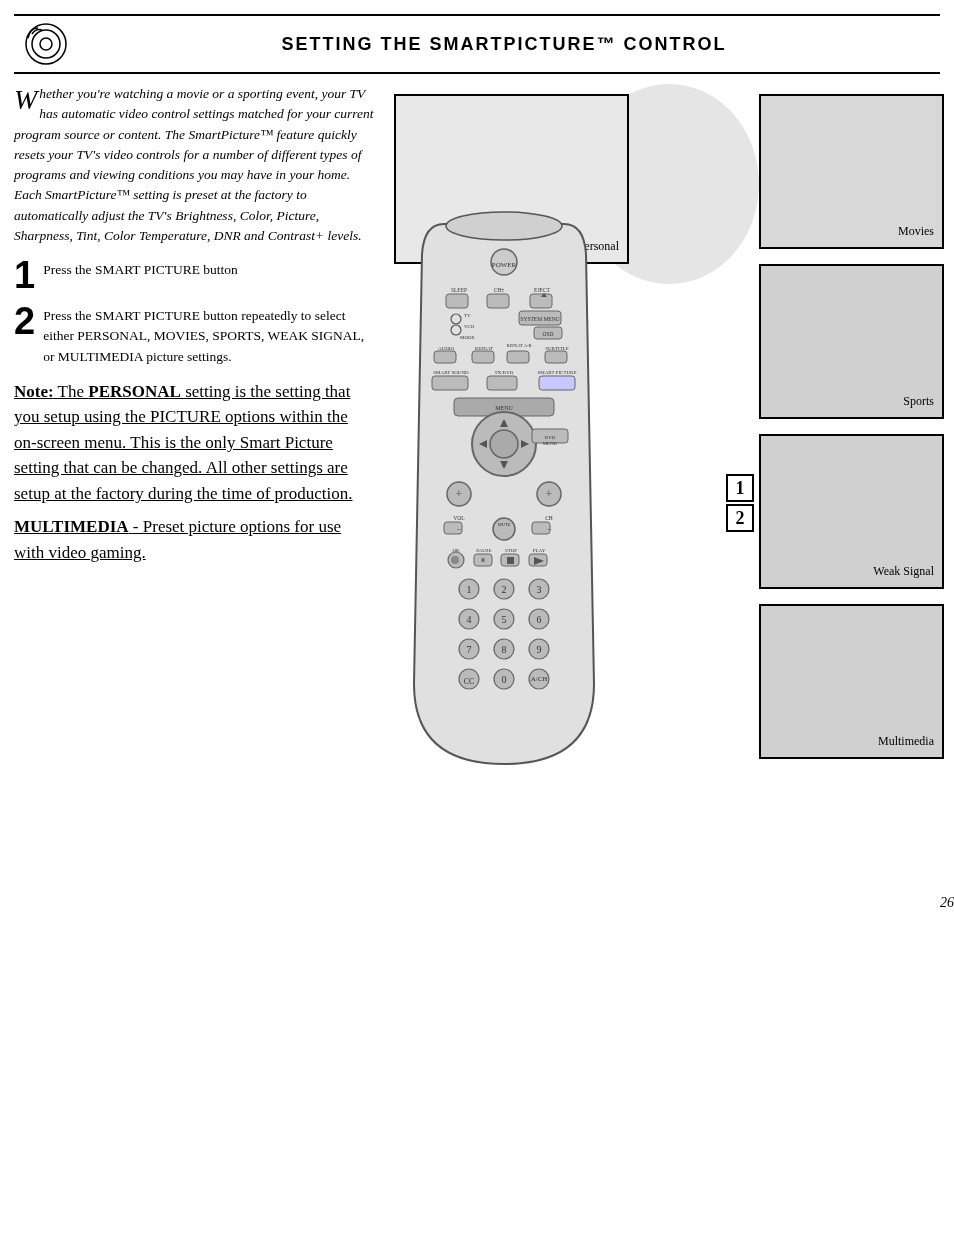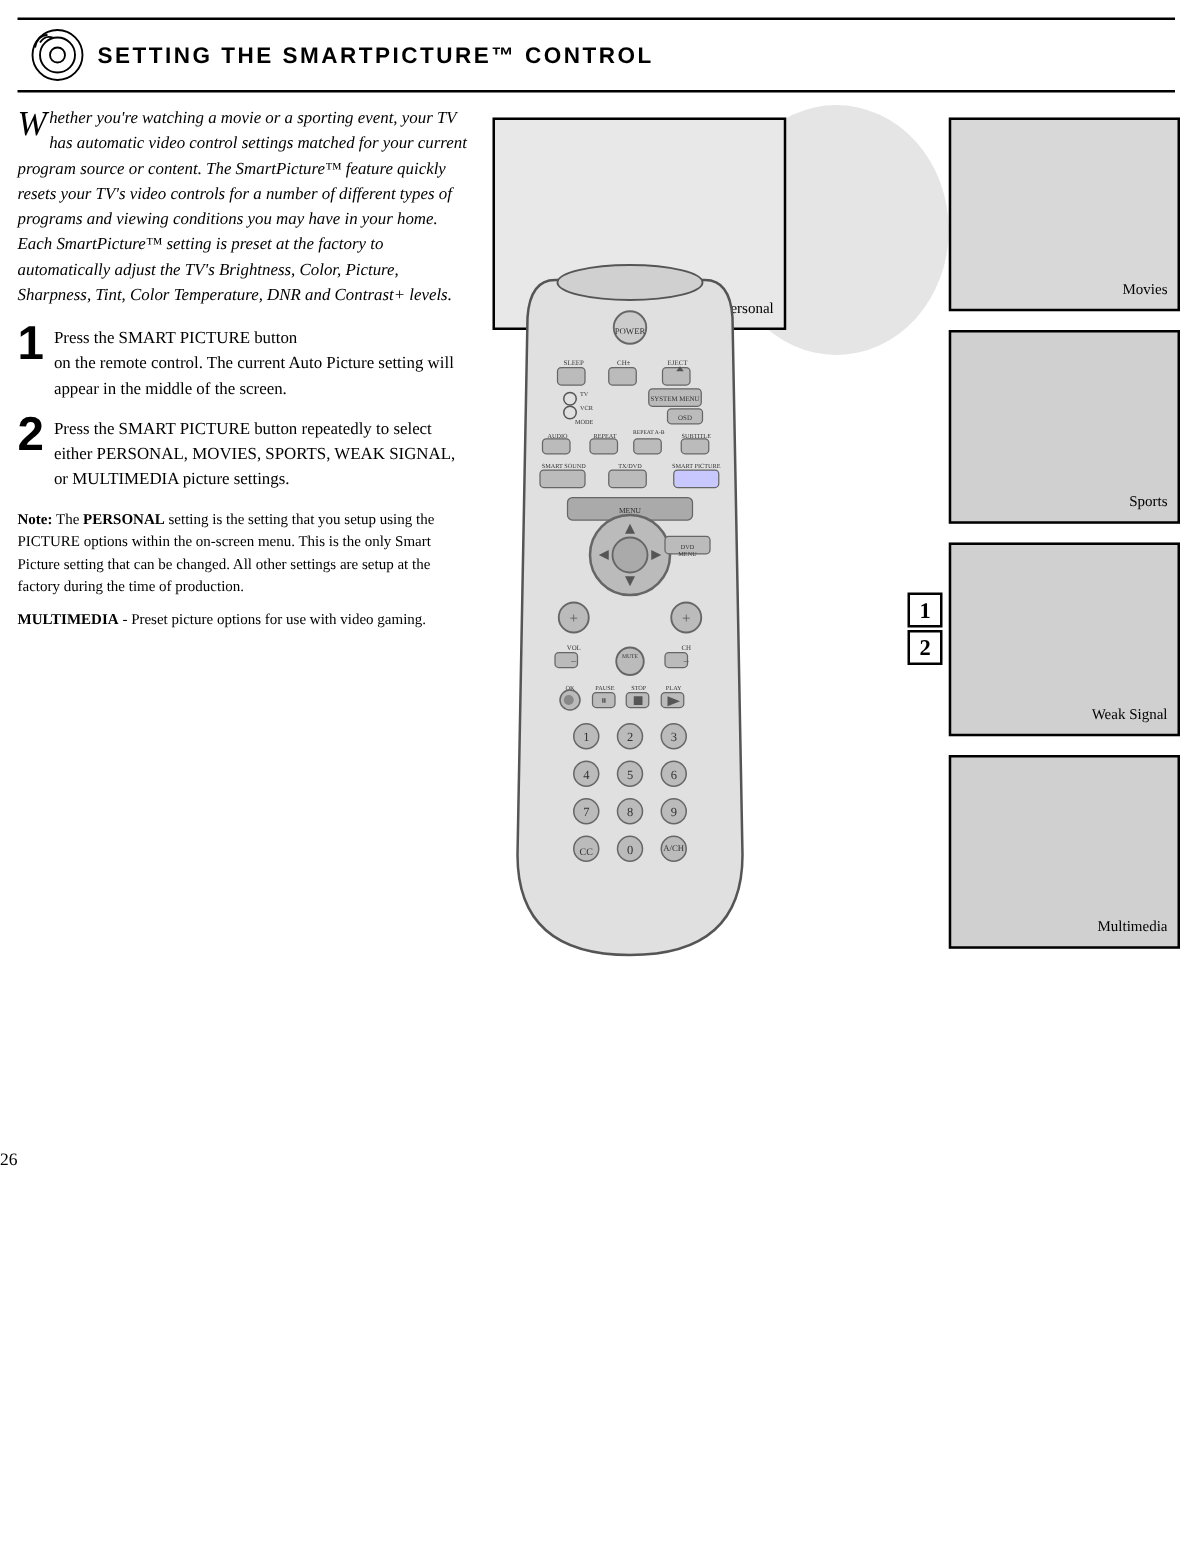--- a/index.html
+++ b/index.html
@@ -22,21 +22,21 @@
       padding: 6px 10px;
       margin: 14px 14px 0 14px;
     }
     .header-icon {
       width: 44px;
       height: 44px;
       margin-right: 10px;
     }
     .header-title {
       flex: 1;
-      text-align: left;
+      text-align: center;
       font-size: 18px;
       font-weight: bold;
       letter-spacing: 2px;
       text-transform: uppercase;
       font-family: Arial, sans-serif;
     }
 
     
     .main-content {
       display: flex;
@@ -84,34 +84,36 @@
     .step-text {
       font-size: 13.5px;
       line-height: 1.5;
     }
     .step-text strong {
       font-weight: normal;
     }
 
     
     .body-para {
-      font-size: 12px;
+      font-size: 17px;
       line-height: 1.5;
       margin-bottom: 8px;
+      text-decoration: underline;
     }
     .body-para strong {
       font-weight: bold;
     }
 
     
     .page-number {
-      text-align: left;
-      margin-top: 37px;
+      text-align: right;
+      margin-top: 11px;
       font-size: 14px;
       padding-bottom: 14px;
+      font-style: italic;
     }
 
     
     .right-section {
       flex: 1;
       position: relative;
       min-height: 800px;
     }
 
     .diagram-area {
@@ -227,21 +229,20 @@
   <div class="left-col">
 
     <div class="intro-text">
       <span class="drop-cap">W</span><span>hether you're watching a movie or a sporting event, your TV has automatic video control settings matched for your current program source or content. The SmartPicture™ feature quickly resets your TV's video controls for a number of different types of programs and viewing conditions you may have in your home. Each SmartPicture™ setting is preset at the factory to automatically adjust the TV's Brightness, Color, Picture, Sharpness, Tint, Color Temperature, DNR and Contrast+ levels.</span>
     </div>
 
     <div class="step">
       <div class="step-num">1</div>
       <div class="step-text">
         <strong>Press the SMART PICTURE button</strong><br>
-        <span>on the remote control. The current Auto Picture setting will appear in the middle of the screen.</span>
       </div>
     </div>
 
     <div class="step">
       <div class="step-num">2</div>
       <div class="step-text">
         <strong>Press the SMART PICTURE button repeatedly</strong>
         <span>to select either PERSONAL, MOVIES, SPORTS, WEAK SIGNAL, or MULTIMEDIA  picture settings.</span>
       </div>
     </div>

